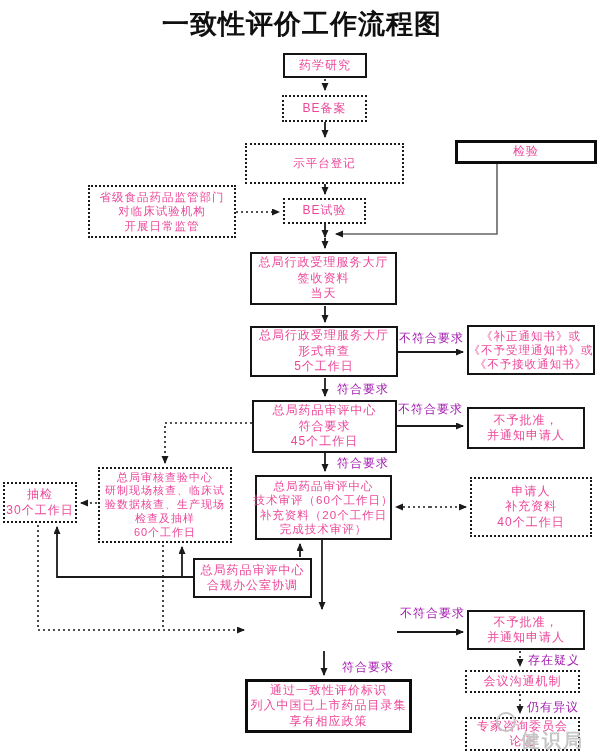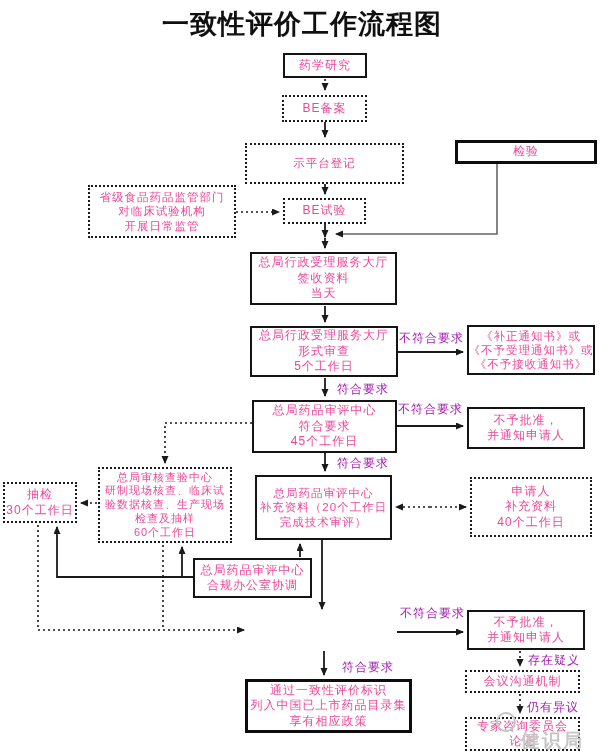--- a/index.html
+++ b/index.html
@@ -120,20 +120,21 @@
     <span>45个工作日</span>
   </div>
 
   <div class="node solid" style="left:467px;top:407px;width:118px;height:42px">
     <span>不予批准，</span>
     <span>并通知申请人</span>
   </div>
 
   <div class="node solid fs115" style="left:255px;top:475px;width:137px;height:65px">
     <span>总局药品审评中心</span>
+    <span>技术审评（60个工作日）</span>
     <span>补充资料（20个工作日</span>
     <span>完成技术审评）</span>
   </div>
 
   <div class="node dotted" style="left:470px;top:477px;width:122px;height:60px">
     <span>申请人</span>
     <span>补充资料</span>
     <span>40个工作日</span>
   </div>
 

